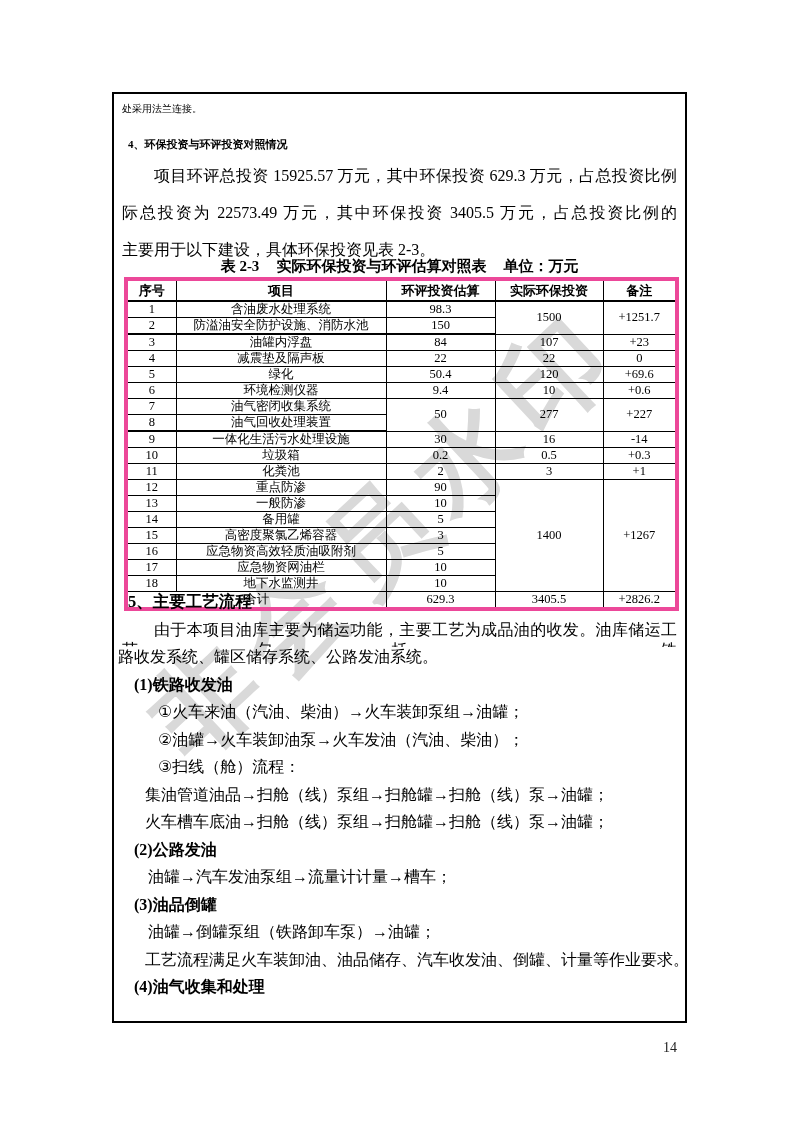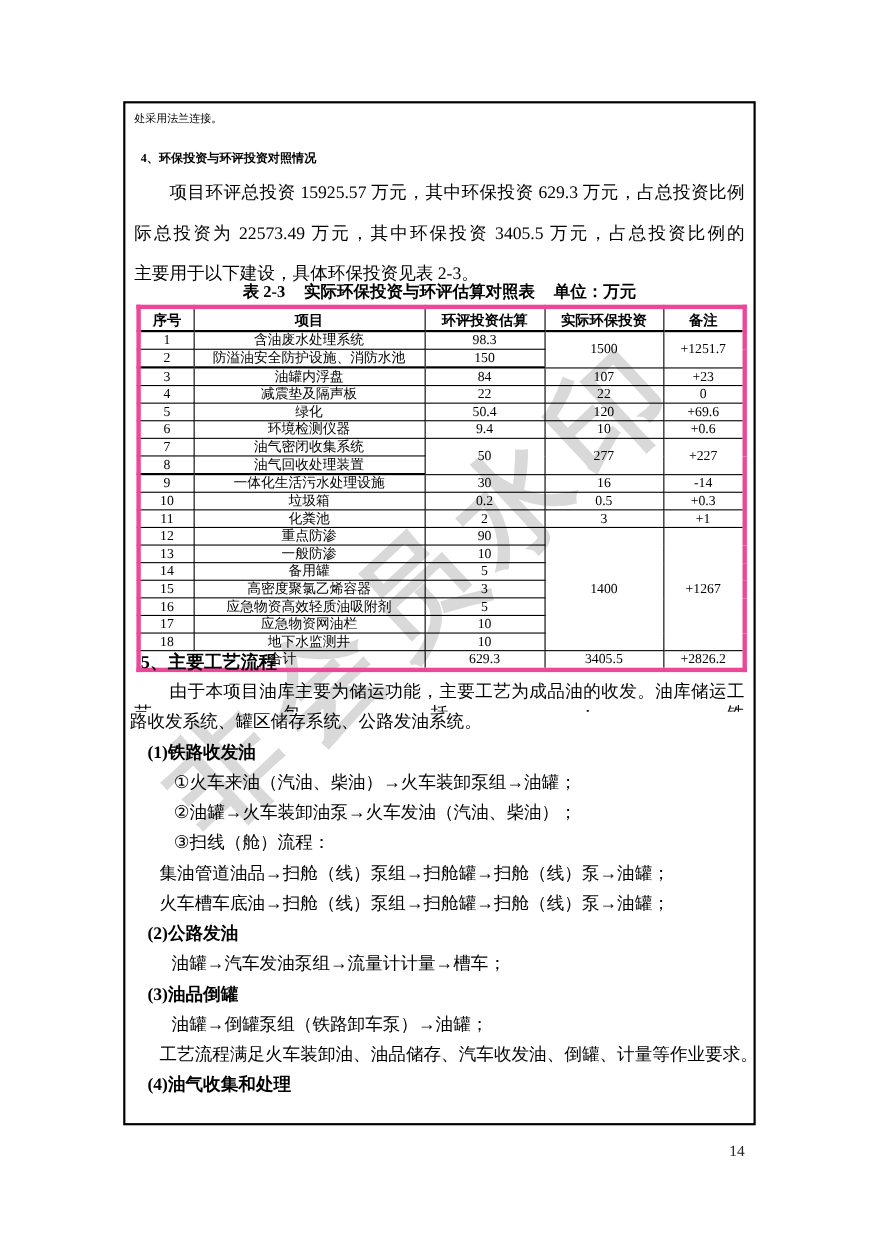--- a/index.html
+++ b/index.html
@@ -48,21 +48,21 @@
   table.inv tr.thick td{border-bottom-width:2px;}
   
   .sec5{top:498px;left:0;right:0;}
   .sec5 .ln{height:27.5px;font-size:16px;line-height:20px;white-space:nowrap;padding-left:4px;}
   .sec5 .h{font-weight:700;font-size:16.5px;padding-left:14px;}
   .sec5 .pj{padding-left:8px;padding-right:8px;white-space:normal;text-indent:2em;
             text-align:justify;text-align-last:justify;overflow:hidden;height:27.5px;}
   .sec5 .sub{font-weight:700;padding-left:20px;}
   .sec5 .flow2{padding-left:44px;}
   .sec5 .flow1{padding-left:31px;}
-  .sec5 .flow0{padding-left:22px;margin-left:20px;}
+  .sec5 .flow0{padding-left:34px;}
   .page-num{
     position:absolute;left:650px;top:1040px;width:40px;text-align:center;
     font-size:14px;color:#222;z-index:1;font-family:"Liberation Serif",serif;
   }
 </style>
 </head>
 <body>
 
 <div class="watermark" style="color: rgb(217, 217, 217);">非会员水印</div>
 

